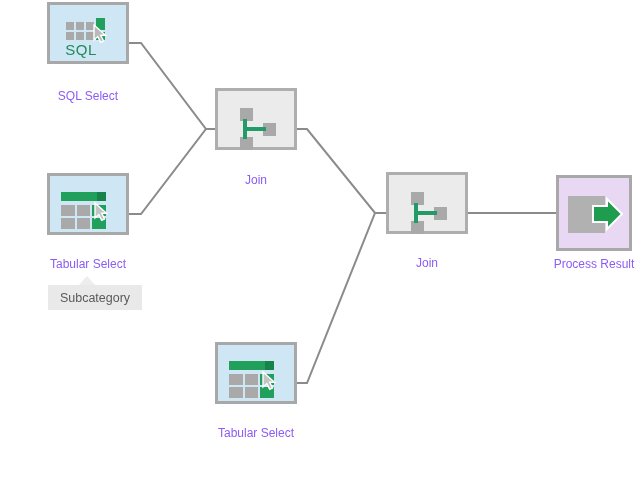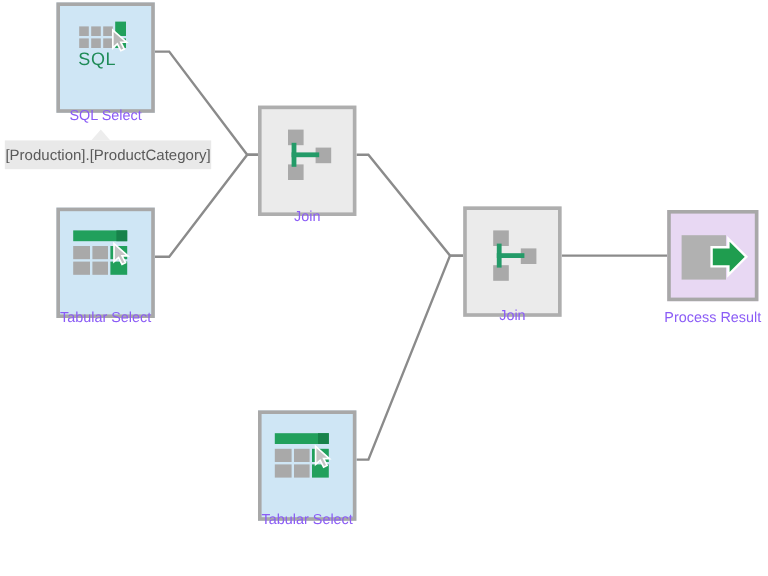--- a/index.html
+++ b/index.html
@@ -3,21 +3,21 @@
 <meta charset="utf-8">
 <style>
   html,body{margin:0;padding:0;background:#ffffff;}
   #canvas{
     position:relative;width:640px;height:480px;background:#ffffff;overflow:hidden;
     font-family:"Liberation Sans", sans-serif;
   }
   #wires{position:absolute;left:0;top:0;width:640px;height:480px;}
   #wires polyline{fill:none;stroke:#8b8b8b;stroke-width:2;}
 
-  .node{position:absolute;width:82px;height:92px;border:3px solid #a8a8a8;box-sizing:border-box;}
+  .node{position:absolute;width:82px;height:62px;border:3px solid #a8a8a8;box-sizing:border-box;}
   .node.blue{background:#cfe6f5;}
   .node.gray{background:#ebebeb;border-color:#aeaeae;}
   .node.purple{background:#e8d8f3;width:76px;height:76px;}
 
   .node-label{
     position:absolute;font-size:12px;color:#8b5cf6;text-align:center;
     white-space:nowrap;line-height:14px;
   }
 
   .callout{
@@ -71,42 +71,42 @@
       <div class="cell green" style="left:46px;top:13px;width:9px;height:12px;"></div>
       <div class="cell green" style="left:46px;top:27px;width:9px;height:8px;"></div>
       <div class="sql-text">SQL</div>
       <svg class="cursor-svg" style="left:43px;top:19px;" width="20" height="22">
         <polygon points="1,1 1,16 4.8,12.6 7.7,18.3 10.6,16.9 7.7,11.2 12.5,11.2" fill="#b9b9b9" stroke="#ffffff" stroke-width="1.4"></polygon>
       </svg>
     </div>
   </div>
   <div class="node-label" style="left:28px;top:89px;width:120px;">SQL Select</div>
 
-  <div class="callout" style="left:4px;top:117px;width:172px;height:24px;">
-    <span class="tip" style="left:72px;"></span>
-    <span>[Production].[ProductCategory]</span>
-  </div>
 
   <div class="node blue" style="left:47px;top:173px;">
     <div class="ic" style="left:0;top:0;width:76px;height:76px;">
       <div class="cell green" style="left:11px;top:16px;width:45px;height:9px;"></div>
       <div class="cell dgreen" style="left:47px;top:16px;width:9px;height:9px;"></div>
       <div class="cell" style="left:11px;top:29px;width:14px;height:11px;"></div>
       <div class="cell" style="left:27px;top:29px;width:13px;height:11px;"></div>
       <div class="cell green" style="left:42px;top:29px;width:14px;height:11px;"></div>
       <div class="cell" style="left:11px;top:42px;width:14px;height:11px;"></div>
       <div class="cell" style="left:27px;top:42px;width:13px;height:11px;"></div>
       <div class="cell green" style="left:42px;top:42px;width:14px;height:11px;"></div>
       <svg class="cursor-svg" style="left:44px;top:26px;" width="20" height="24">
         <polygon points="1,1 1,16 4.8,12.6 7.7,18.3 10.6,16.9 7.7,11.2 12.5,11.2" fill="#c4c4c4" stroke="#ffffff" stroke-width="1.4"></polygon>
       </svg>
     </div>
   </div>
   <div class="node-label" style="left:28px;top:257px;width:120px;">Tabular Select</div>
 
+  <div class="callout" style="left:48px;top:285px;width:94px;height:25px;">
+    <span class="tip" style="left:31px;"></span>
+    <span>Subcategory</span>
+  </div>
 
   <div class="node gray" style="left:215px;top:88px;">
     <div class="ic" style="left:0;top:0;width:76px;height:76px;">
       <div class="cell" style="left:22px;top:17px;width:13px;height:13px;"></div>
       <div class="cell" style="left:22px;top:46px;width:13px;height:13px;"></div>
       <div class="cell" style="left:45px;top:32px;width:13px;height:13px;"></div>
       <div class="jbar" style="left:25px;top:28px;width:4px;height:20px;"></div>
       <div class="jbar" style="left:25px;top:36px;width:23px;height:4px;"></div>
     </div>
   </div>

